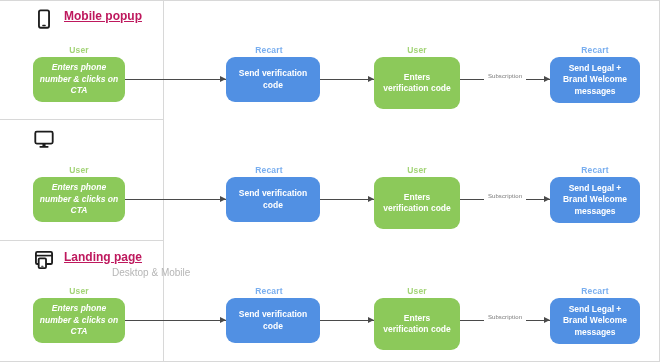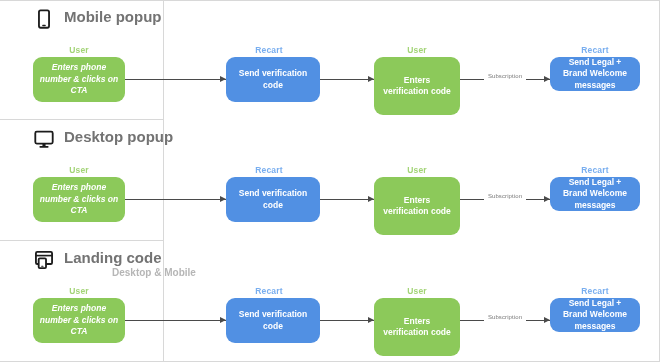--- a/index.html
+++ b/index.html
@@ -84,29 +84,30 @@
     flex: 0 0 auto;
     display: block;
     color: #1c1c1c;
   }
   .channel-text {
     display: flex;
     flex-direction: column;
     justify-content: flex-start;
   }
   .channel-title {
-    font-size: 15px;
+    font-size: 12px;
     font-weight: bold;
-    color: #737373;
+    color: #be185d;
     line-height: 17px;
     white-space: nowrap;
+    text-decoration: underline;
   }
   .channel-sub {
     font-size: 10px;
-    font-weight: bold;
+    font-weight: normal;
     color: #b6b6b6;
     line-height: 13px;
     white-space: nowrap;
     padding-left: 48px;
   }
 
   
   .node-group {
     position: absolute;
     top: 0;
@@ -141,23 +142,23 @@
   }
   .node-box.green { background: #8cc95a; }
   .node-box.blue  { background: #5190e3; }
 
   
   .col-1 { left: 33px;  width: 92px; }
   .col-1 .node-box { width: 92px; height: 45px; font-style: italic; }
   .col-2 { left: 226px; width: 86px; }
   .col-2 .node-box { width: 94px; height: 45px; }
   .col-3 { left: 374px; width: 86px; }
-  .col-3 .node-box { width: 86px; height: 58px; }
+  .col-3 .node-box { width: 86px; height: 52px; }
   .col-4 { left: 550px; width: 90px; }
-  .col-4 .node-box { width: 90px; height: 34px; }
+  .col-4 .node-box { width: 90px; height: 46px; }
 
   
   .connector {
     position: absolute;
     top: 79px;
     height: 1px;
     background: #4a4a4a;
   }
   .conn-1 { left: 125px; width: 101px; }
   .conn-2 { left: 312px; width: 62px; }
@@ -240,23 +241,20 @@
   </div>
 
   <div class="row r1">
 
     <div class="channel">
       <svg class="channel-icon" viewBox="0 0 24 24" aria-hidden="true">
         <rect x="2.5" y="4" width="19" height="13" rx="1.6" fill="none" stroke="currentColor" stroke-width="2"></rect>
         <rect x="10.3" y="17" width="3.4" height="3" fill="currentColor"></rect>
         <rect x="7" y="19.6" width="10" height="1.9" rx="0.9" fill="currentColor"></rect>
       </svg>
-      <div class="channel-text">
-        <div class="channel-title">Desktop popup</div>
-      </div>
     </div>
 
     <div class="connector conn-1"></div>
     <div class="arrow-head ah-1"></div>
     <div class="connector conn-2"></div>
     <div class="arrow-head ah-2"></div>
     <div class="connector conn-3"></div>
     <div class="arrow-head ah-3"></div>
     <div class="conn-label">Subscription</div>
 
@@ -281,21 +279,21 @@
   <div class="row r2">
 
     <div class="channel">
       <svg class="channel-icon" viewBox="0 0 24 24" aria-hidden="true">
         <rect x="3.2" y="3.2" width="17.6" height="13.2" rx="1.4" fill="none" stroke="currentColor" stroke-width="2"></rect>
         <line x1="3.2" y1="7.2" x2="20.8" y2="7.2" stroke="currentColor" stroke-width="1.8"></line>
         <rect x="6.2" y="10.2" width="8" height="10.6" rx="1.2" fill="#ffffff" stroke="currentColor" stroke-width="2"></rect>
         <rect x="8.9" y="18.2" width="2.6" height="1.2" rx="0.6" fill="currentColor"></rect>
       </svg>
       <div class="channel-text">
-        <div class="channel-title">Landing code</div>
+        <div class="channel-title">Landing page</div>
         <div class="channel-sub">Desktop &amp; Mobile</div>
       </div>
     </div>
 
     <div class="connector conn-1"></div>
     <div class="arrow-head ah-1"></div>
     <div class="connector conn-2"></div>
     <div class="arrow-head ah-2"></div>
     <div class="connector conn-3"></div>
     <div class="arrow-head ah-3"></div>

